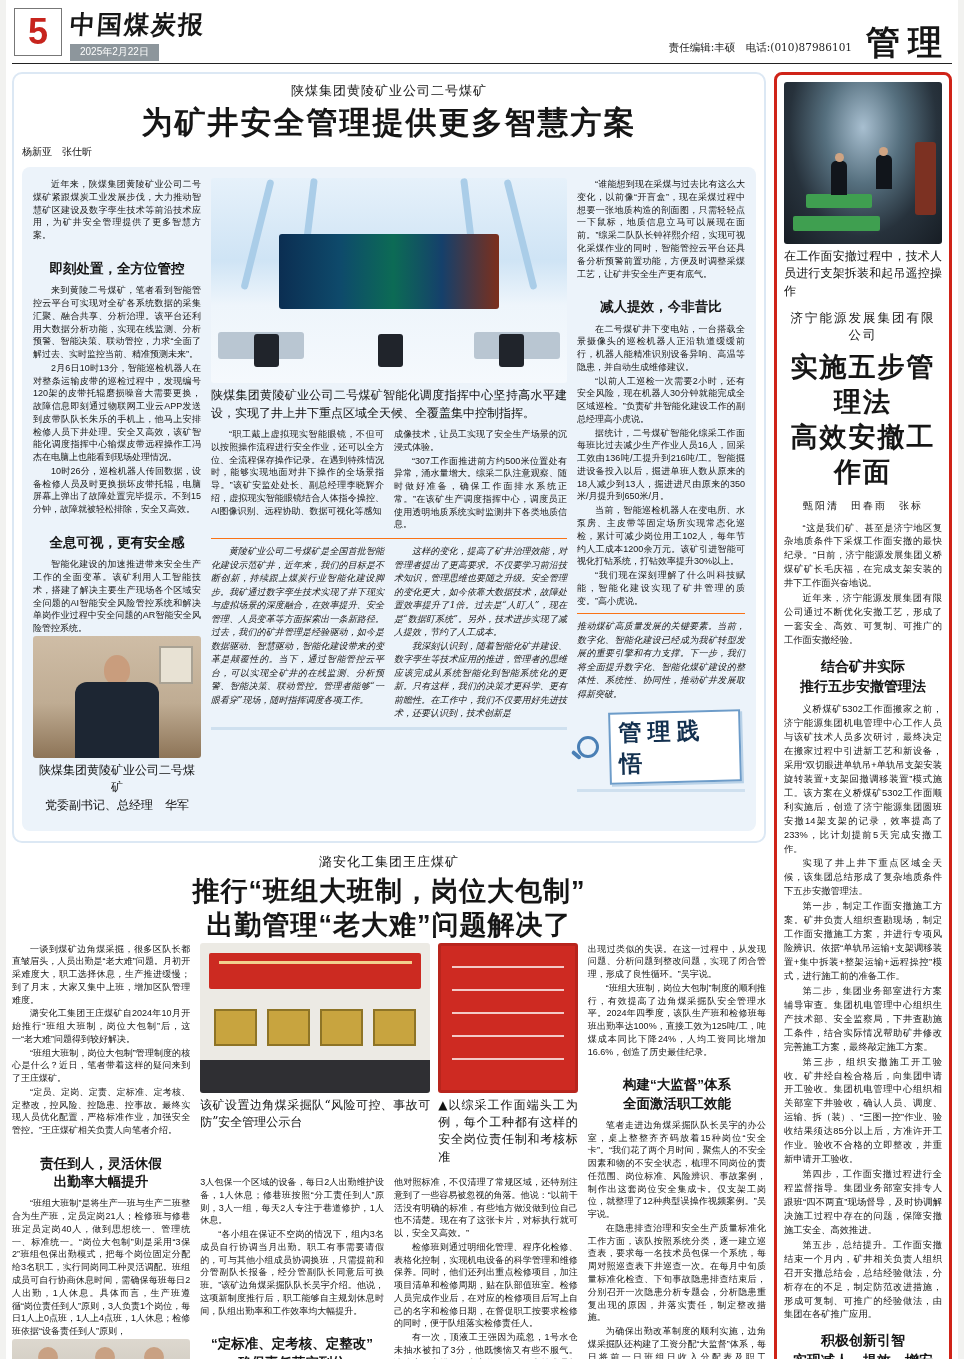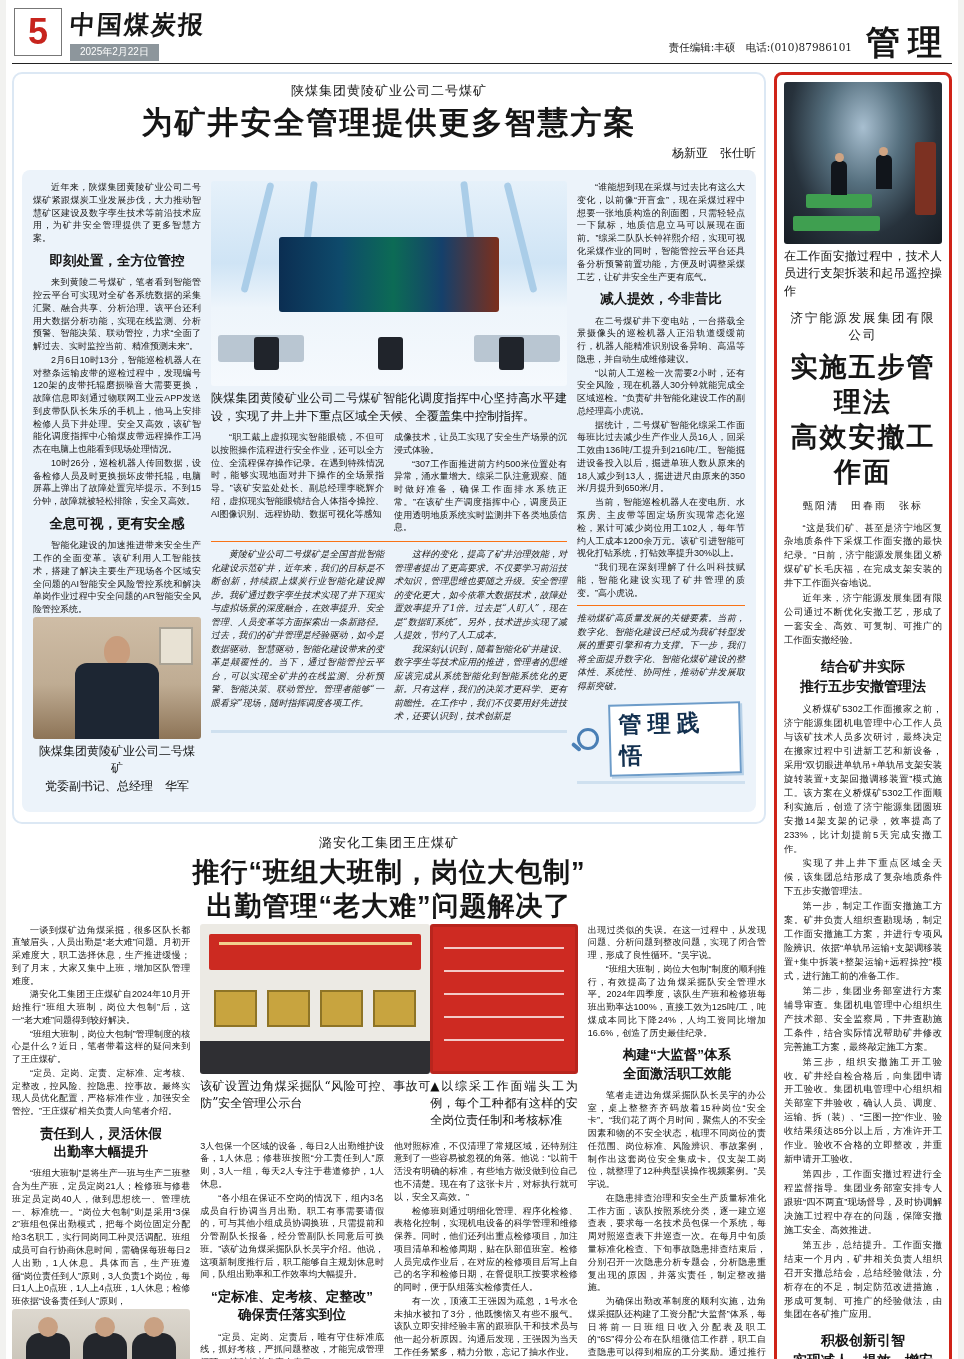--- a/index.html
+++ b/index.html
@@ -19,25 +19,25 @@
   .mh-rule{border-top:1.5px solid #222;margin:2px 0 8px 0;}
 
   
   .content{display:flex;gap:8px;align-items:stretch;}
   .left-region{width:754px;flex:none;}
   .right-col{flex:1;border:3.5px solid #cf2318;border-radius:8px;padding:7px 7px 10px;background:#fff;min-width:0;}
 
   
   .t{font-size:9px;line-height:1.42;text-align:justify;margin:0 0 1px 0;text-indent:2em;}
   .t.nx{text-indent:0;}
-  .colhead{font-weight:bold;font-size:13.5px;text-align:center;margin:7px 0 6px;white-space:pre-line;line-height:1.35;}
+  .colhead{font-weight:bold;font-size:13.5px;text-align:center;margin:18px 0 6px;white-space:pre-line;line-height:1.35;}
   .cap{font-family:"DejaVu Serif",serif;font-size:12px;line-height:1.45;color:#111;margin:4px 0 6px;text-align:justify;}
   .cap.center{text-align:center;white-space:pre-line;}
   .kicker{font-family:"DejaVu Serif",serif;font-size:13px;text-align:center;letter-spacing:1px;margin:2px 0 4px;}
-  .byline{font-family:Liberation Sans, sans-serif;font-size:12px;text-align:right;margin:4px 0 8px;}
+  .byline{font-family:Liberation Sans, sans-serif;font-size:10px;text-align:left;margin:4px 0 8px;}
 
   
   .top-panel{border:2px solid #dce8f4;border-radius:10px;padding:6px 8px 10px;margin-bottom:10px;background:#fff;}
   .headline1{font-size:31px;font-weight:900;text-align:center;letter-spacing:2px;margin:0;line-height:1.2;}
   .panel-body{background:#ecf3fa;border-radius:8px;padding:11px;}
   .cols{display:flex;gap:10px;}
   .col{flex:1;min-width:0;}
   .col-mid{flex:2.12;min-width:0;display:flex;flex-direction:column;}
   .quote-band{border-top:1px solid #f97316;border-bottom:3px solid #cfe0ef;margin-top:6px;padding:6px 0;}
   .quote{font-family:"DejaVu Serif",serif;font-style:italic;font-size:9px;line-height:1.5;text-align:justify;margin:0;text-indent:2em;}
@@ -71,21 +71,21 @@
   .ph-poster{height:150px;background:#ce2a22;border:3px solid #b8251d;box-sizing:border-box;}
   .ph-poster .line{position:absolute;left:8%;width:84%;height:2px;background:rgba(255,255,255,.75);}
   .ph-tunnel{height:162px;background:radial-gradient(ellipse at 50% 28%,#a8bfd0 0%,#56707f 34%,#27323c 66%,#171d24 100%);}
   .ph-tunnel .mat{position:absolute;left:6%;width:55%;height:9%;background:#3f9f50;border-radius:2px;}
   .ph-tunnel .fig{position:absolute;width:16px;height:34px;background:#11151b;border-radius:5px 5px 0 0;}
   .ph-tunnel .fig::before{content:"";position:absolute;left:50%;top:-8px;width:9px;height:9px;margin-left:-4.5px;background:#cfa483;border-radius:50%;}
   .ph-tunnel .rig{position:absolute;right:4%;bottom:18%;width:13%;height:45%;background:#7c3122;border-radius:3px;}
 
   
   .headline2{font-size:27px;font-weight:900;text-align:center;letter-spacing:1px;line-height:1.25;margin:0;white-space:pre-line;}
-  .photo-row{display:flex;gap:0;margin-bottom:4px;}
+  .photo-row{display:flex;gap:8px;margin-bottom:4px;}
   .pr-left{width:230px;flex:none;}
   .pr-right{flex:1;min-width:0;}
 
   
   .r-kicker{font-family:"DejaVu Serif",serif;font-size:12.5px;text-align:center;letter-spacing:2px;margin:10px 0 6px;}
   .headline3{font-size:27px;font-weight:900;text-align:center;line-height:1.3;letter-spacing:2px;margin:0;white-space:pre-line;}
   .r-byline{font-family:"DejaVu Serif",serif;font-size:10px;text-align:center;margin:8px 0 9px;letter-spacing:2px;}
   .r-head{font-weight:bold;font-size:14px;text-align:center;margin:9px 0 7px;white-space:pre-line;line-height:1.4;}
   .right-col .t{font-size:9.3px;line-height:1.5;}
 </style>

